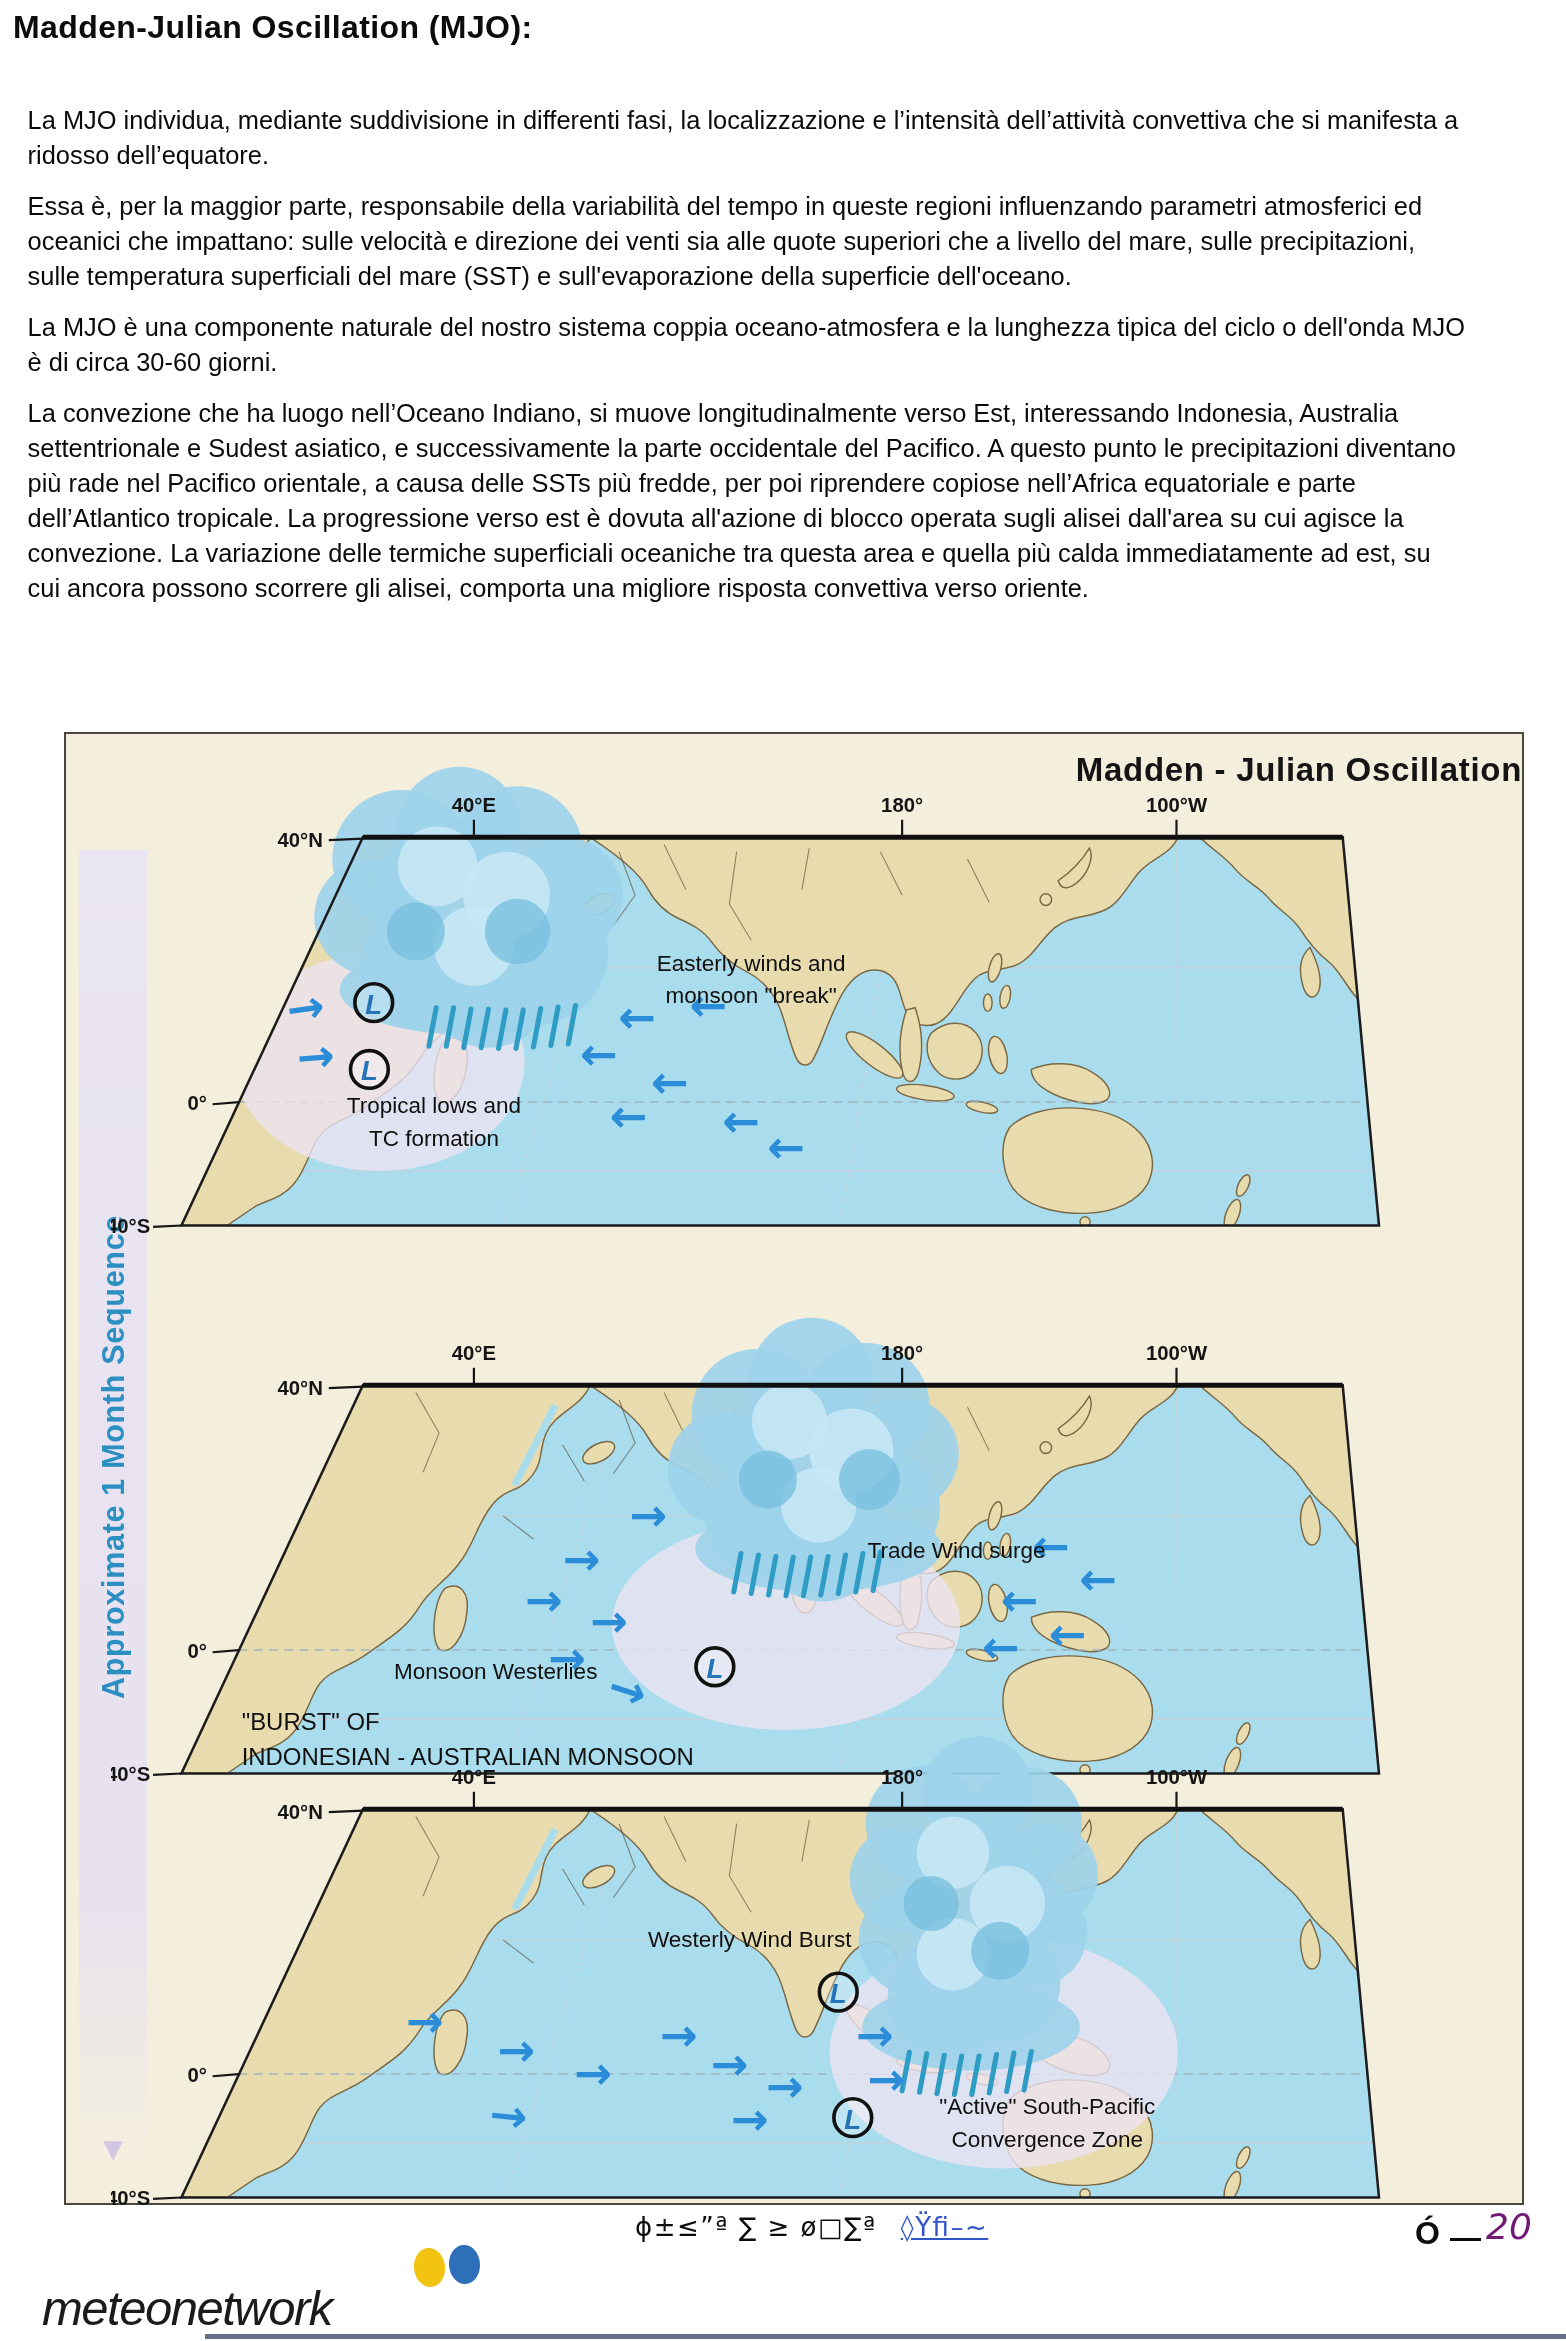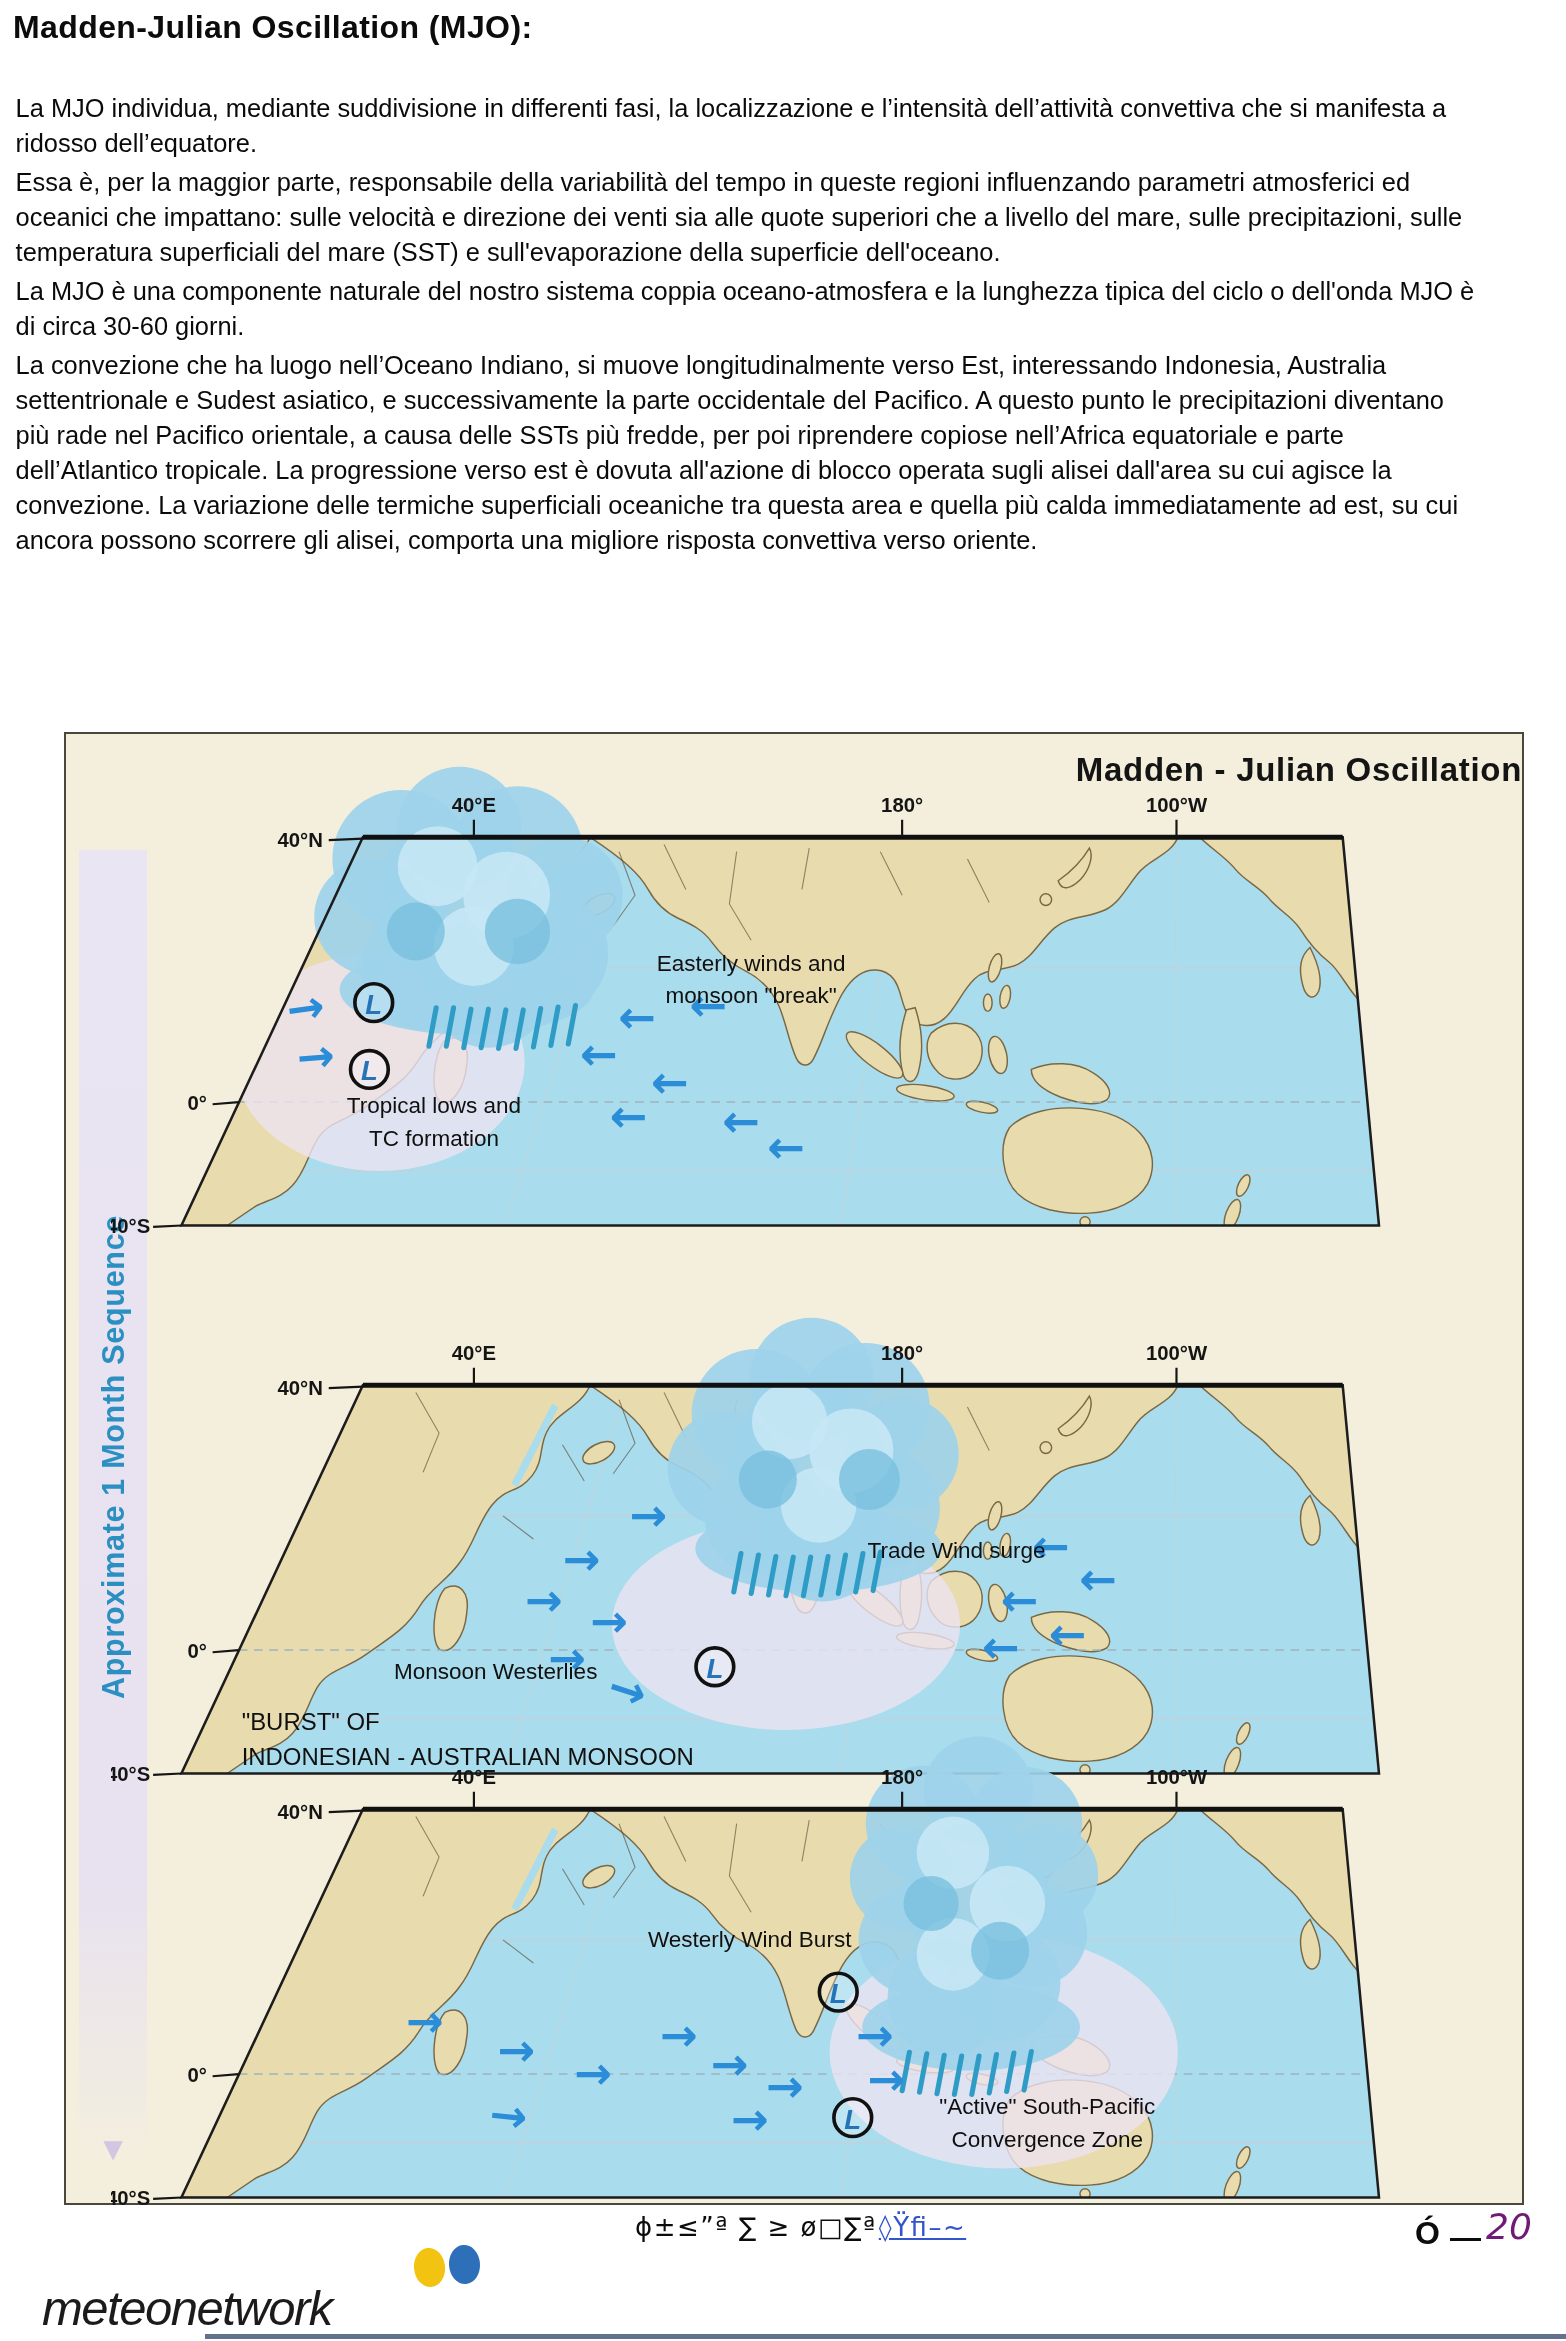--- a/index.html
+++ b/index.html
@@ -1,20 +1,20 @@
 <!DOCTYPE html>
 <html style="font-size:11.6px"><head>
 <meta charset="utf-8">
 <style>
   html,body{margin:0;padding:0;background:#e8e8e8;}
   .page{position:relative;width:1567px;height:2342px;background:#ffffff;
         font-family:"Liberation Sans",sans-serif;color:#111;overflow:hidden;}
   .doc-title{position:absolute;left:13px;top:8.7px;font-size:32px;font-weight:700;color:#0c0c0c;letter-spacing:0.4px;}
   .body-text{position:absolute;left:11.6px;top:87px;width:1473px;font-size:25.4px;line-height:35px;color:#0a0a0a;}
-  .body-text p{margin:4px;}
+  .body-text p{margin:16px;}
 
   .figure{position:absolute;left:64px;top:732px;width:1460px;height:1473px;
           background:#f4efdd;border:2.2px solid #4a483c;box-sizing:border-box;}
   .fig-title{position:absolute;left:0;top:17.4px;width:100%;text-align:right;
              font-size:33px;font-weight:700;color:#141414;letter-spacing:0.7px;}
 
   .sidebar-strip{position:absolute;left:13px;top:116px;width:68px;height:1319px;
                  background:linear-gradient(180deg,#eae5f2 0%,#e7e1f0 78%,rgba(231,225,240,0) 100%);}
   .sidebar-label{position:absolute;left:50%;top:46%;transform:translate(-50%,-50%) rotate(-90deg);
                  white-space:nowrap;font-size:30.5px;font-weight:600;color:#2b8fc2;letter-spacing:0.7px;}
@@ -40,21 +40,21 @@
   .lowcirc{fill:rgba(255,255,255,.25);stroke:#111;stroke-width:5;}
   .lowtxt{font-size:38px;font-weight:700;font-style:italic;fill:#2674b8;text-anchor:middle;dominant-baseline:central;}
   .map-label{font-size:31px;fill:#101010;text-anchor:middle;font-family:"Liberation Sans",sans-serif;}
   .map-label-l{text-anchor:start;font-size:33px;}
   .axis-label{font-size:28px;font-weight:700;fill:#151515;text-anchor:middle;}
   .axis-label-e{text-anchor:end;}
   .tick{stroke:#151515;stroke-width:3;}
 
   .footer-symbols{position:absolute;left:635px;top:2212px;font-size:26px;color:#0c0c0c;
                   font-family:"DejaVu Sans",sans-serif;letter-spacing:1.5px;}
-  .footer-symbols .link{color:#3355cc;text-decoration:underline;margin-left:2px;}
+  .footer-symbols .link{color:#3355cc;text-decoration:underline;margin-left:24px;}
   .page-mark{position:absolute;left:1415px;top:2215px;font-size:32px;font-weight:700;color:#0c0c0c;}
   .page-mark-line{position:absolute;left:1450px;top:2238px;width:30.5px;height:2.9px;background:#0c0c0c;}
   .page-number{position:absolute;left:1486px;top:2206px;font-size:36px;font-style:italic;color:#701a75;
                font-family:"DejaVu Sans",sans-serif;}
   .logo{position:absolute;left:42px;top:2280px;font-size:49px;font-style:italic;font-weight:500;
         color:#1b1b1b;letter-spacing:-1.5px;text-align:right;}
   .logo-dot{position:absolute;border-radius:50%;}
   .logo-dot.yellow{left:414px;top:2248px;width:30.5px;height:39px;background:#f2c310;transform:rotate(-6deg);}
   .logo-dot.blue{left:449px;top:2245px;width:30.5px;height:39px;background:#2e6fba;transform:rotate(-4deg);}
   .bottom-bar{position:absolute;left:205px;top:2334px;width:1362px;height:5.1px;background:#4a5878;opacity:.85;}

